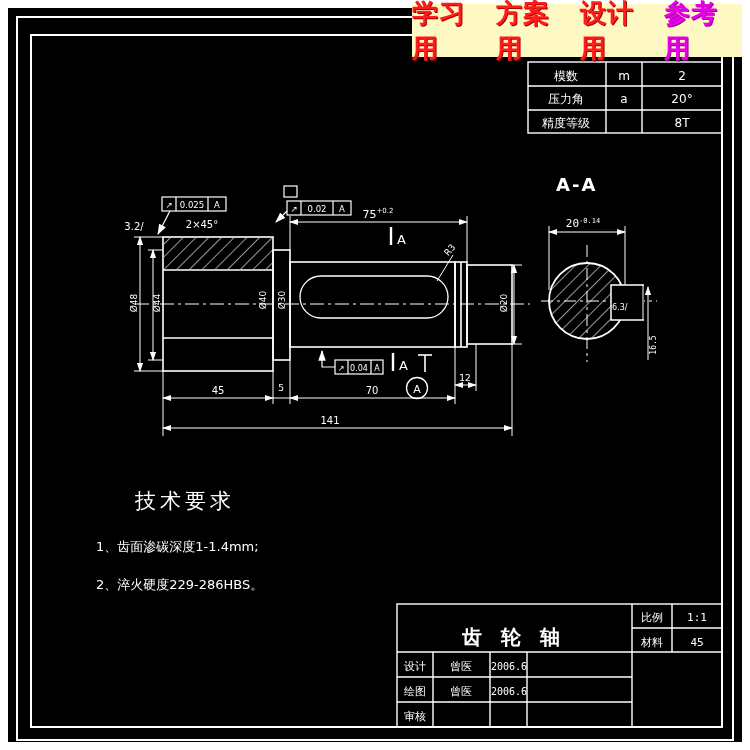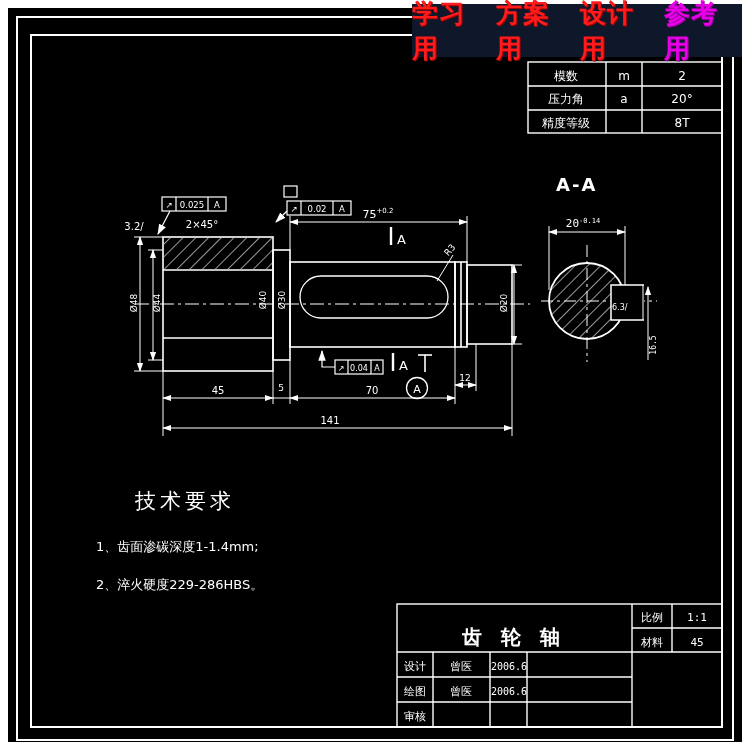--- a/index.html
+++ b/index.html
@@ -2,21 +2,21 @@
 <html><head>
 <meta charset="utf-8">
 <style>
   html,body{margin:0;padding:0;background:#888;}
   #page{position:relative;width:750px;height:750px;background:#ffffff;overflow:hidden;
         font-family:"DejaVu Sans",sans-serif;}
   #canvas{position:absolute;left:8px;top:8px;width:734px;height:734px;background:#000;}
   svg{position:absolute;left:0;top:0;}
   svg text{fill:#fff;font-family:"DejaVu Sans",sans-serif;}
   .mono{font-family:"DejaVu Sans Mono",monospace;}
-  .banner{position:absolute;left:412px;top:4px;width:330px;height:53px;background:#0f172a;
+  .banner{position:absolute;left:412px;top:4px;width:330px;height:53px;background:#fef9c3;
           display:flex;align-items:center;justify-content:center;gap:6px;
           font-weight:bold;font-size:26px;letter-spacing:1px;}
   .bw.red{color:#ff1c1c;text-shadow:1px 1px 0 #a00;}
   .bw.magenta{color:#e700e7;text-shadow:1px 1px 0 #909;}
 </style>
 </head>
 <body>
 
 <div id="page">
   <div id="canvas"></div>

